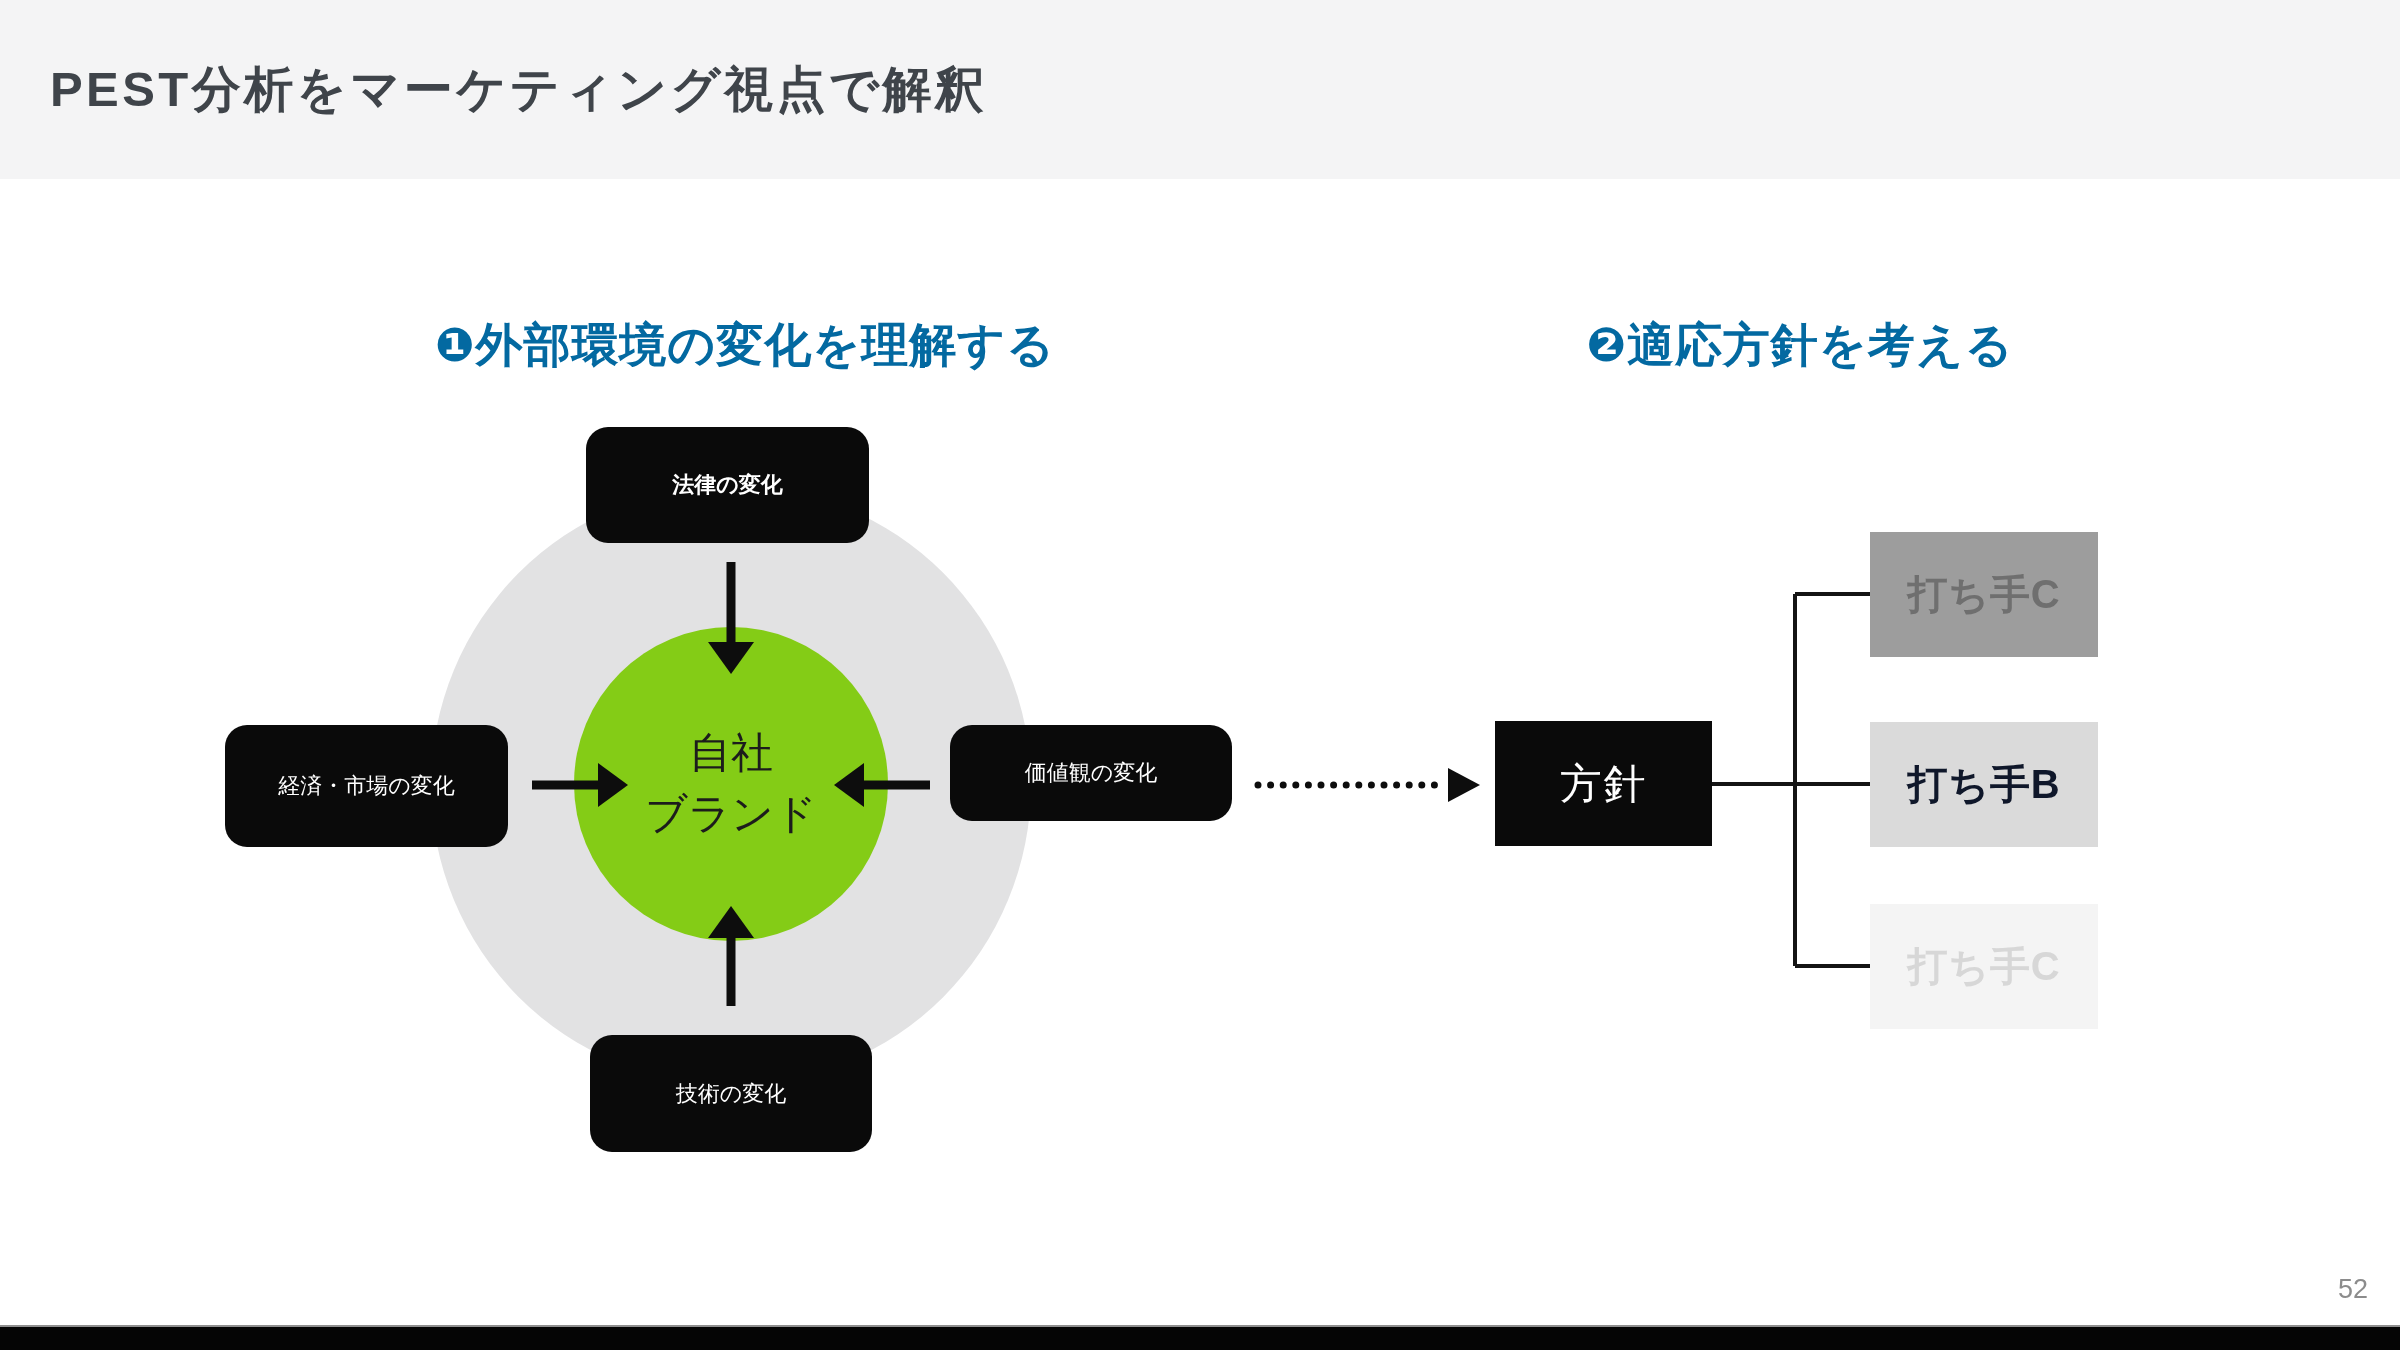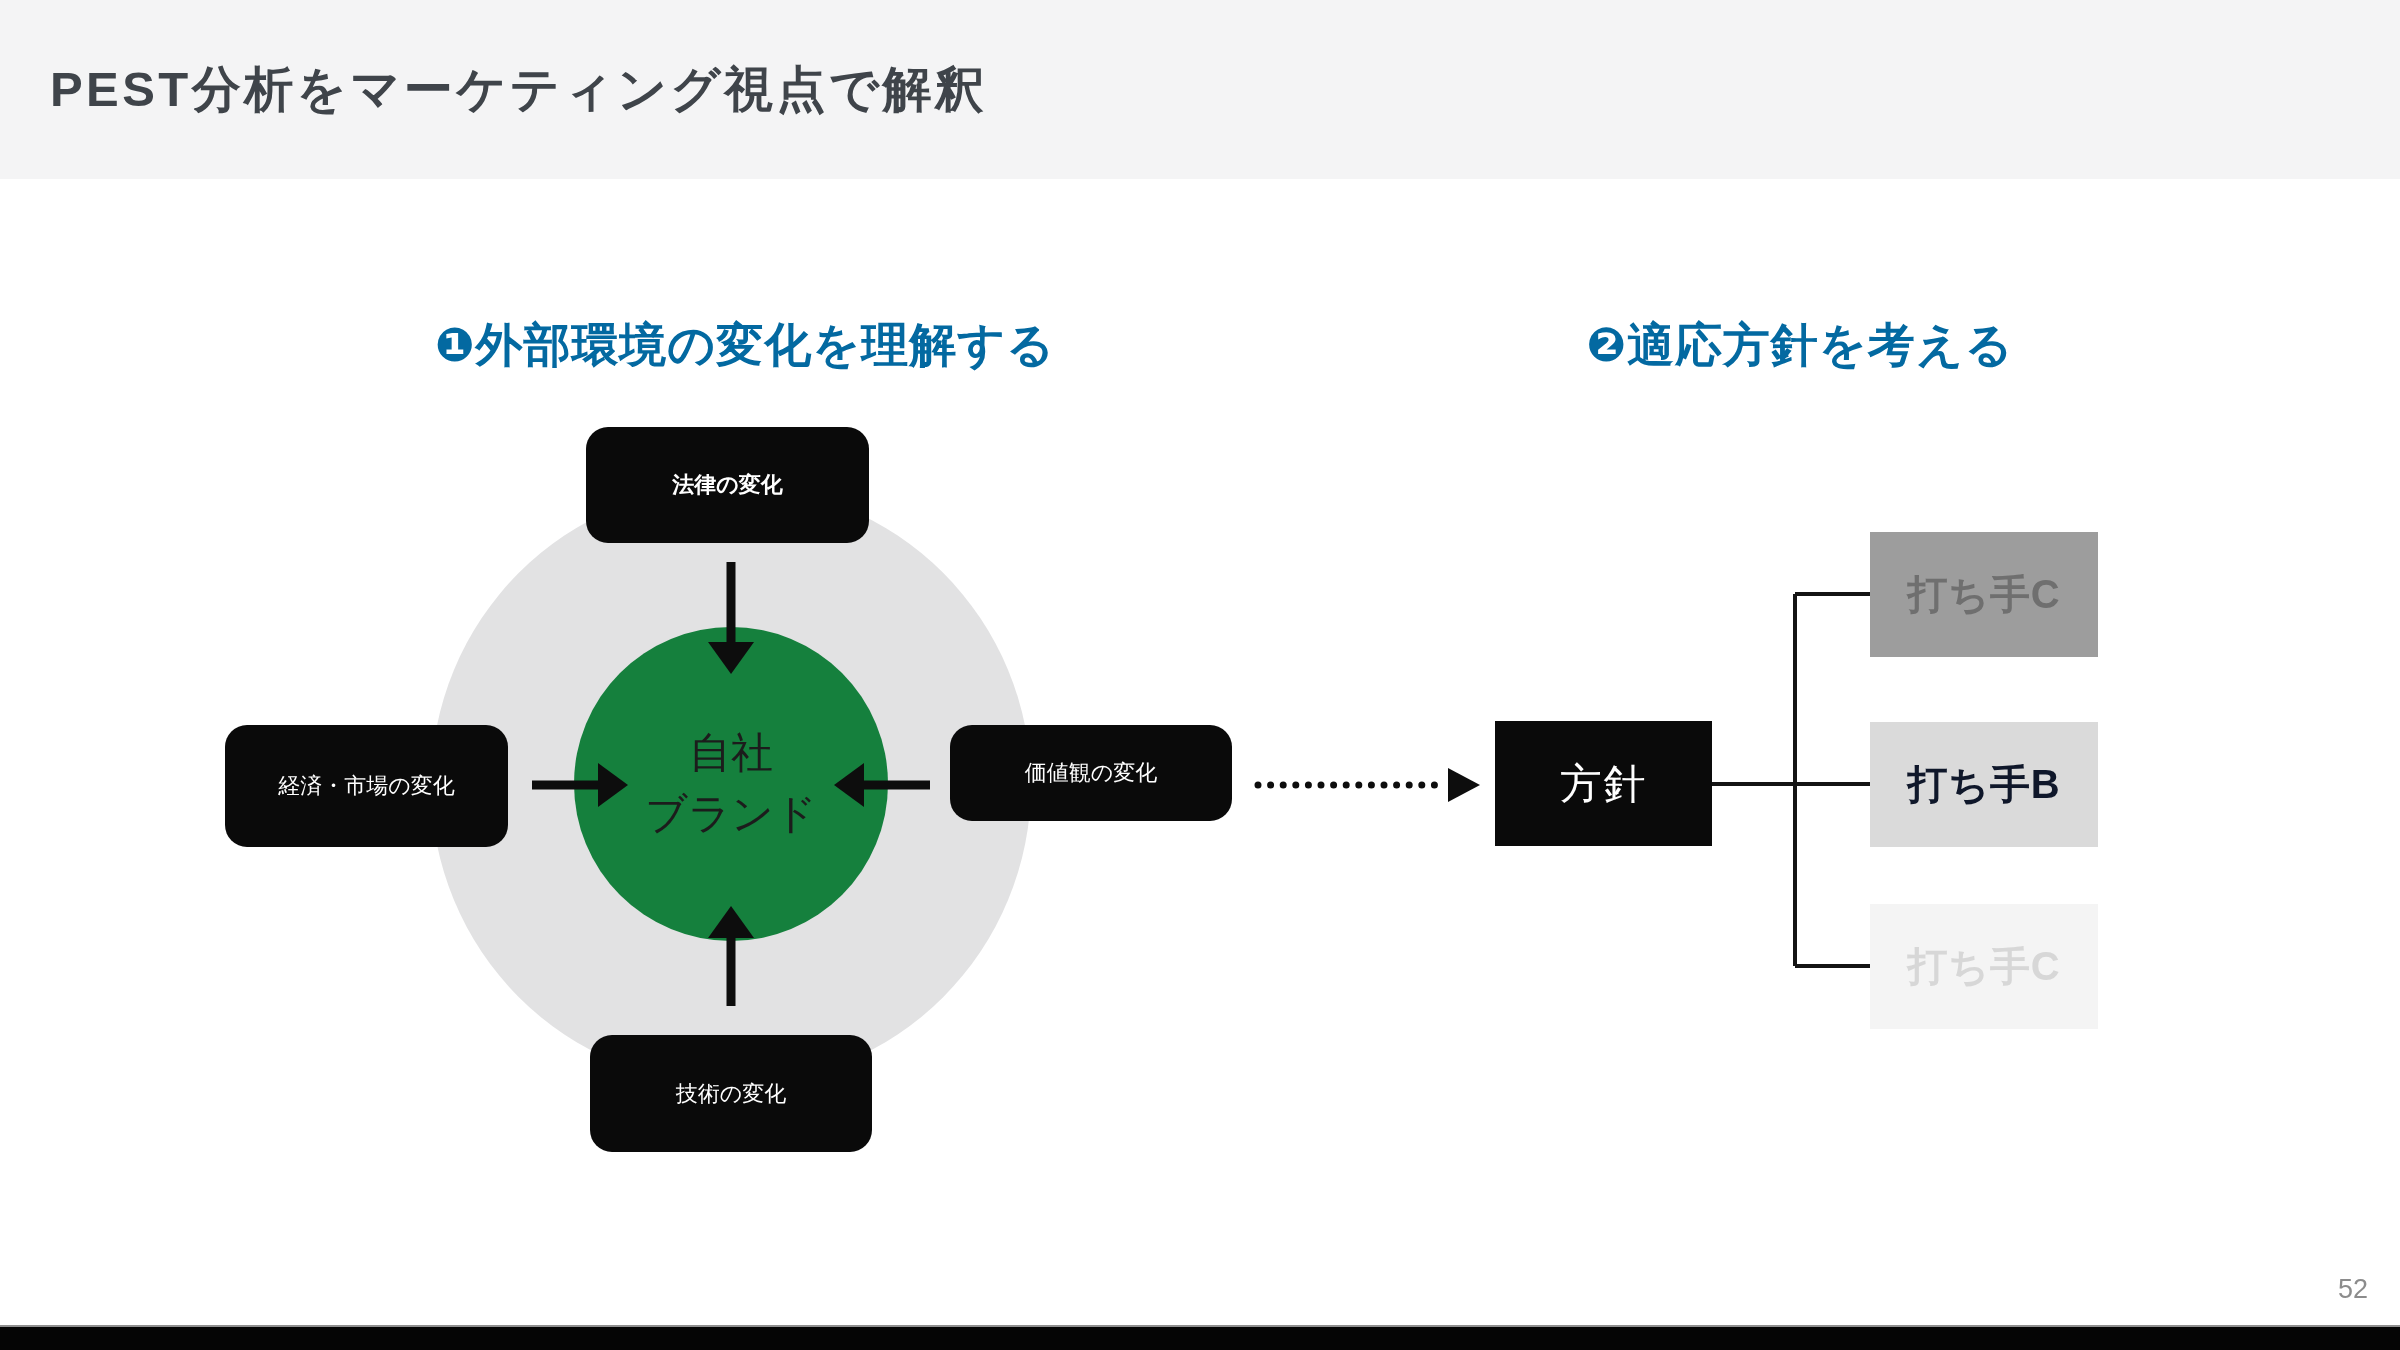--- a/index.html
+++ b/index.html
@@ -32,21 +32,21 @@
   .section-heading.left{left:745px;}
   .section-heading.right{left:1800px;}
 
   
   .outer-circle{
     position:absolute;left:431px;top:485px;width:600px;height:600px;
     border-radius:50%;background:#e2e2e3;
   }
   .inner-circle{
     position:absolute;left:574px;top:627px;width:314px;height:314px;
-    border-radius:50%;background:#15803d;
+    border-radius:50%;background:#84cc16;
     display:flex;flex-direction:column;align-items:center;justify-content:center;
     color:#1c1c1c;font-size:42px;line-height:1.45;text-align:center;
   }
 
   
   .factor-box{
     position:absolute;background:#0a0a0a;color:#ffffff;
     border-radius:22px;
     display:flex;align-items:center;justify-content:center;
     font-size:22px;white-space:nowrap;

